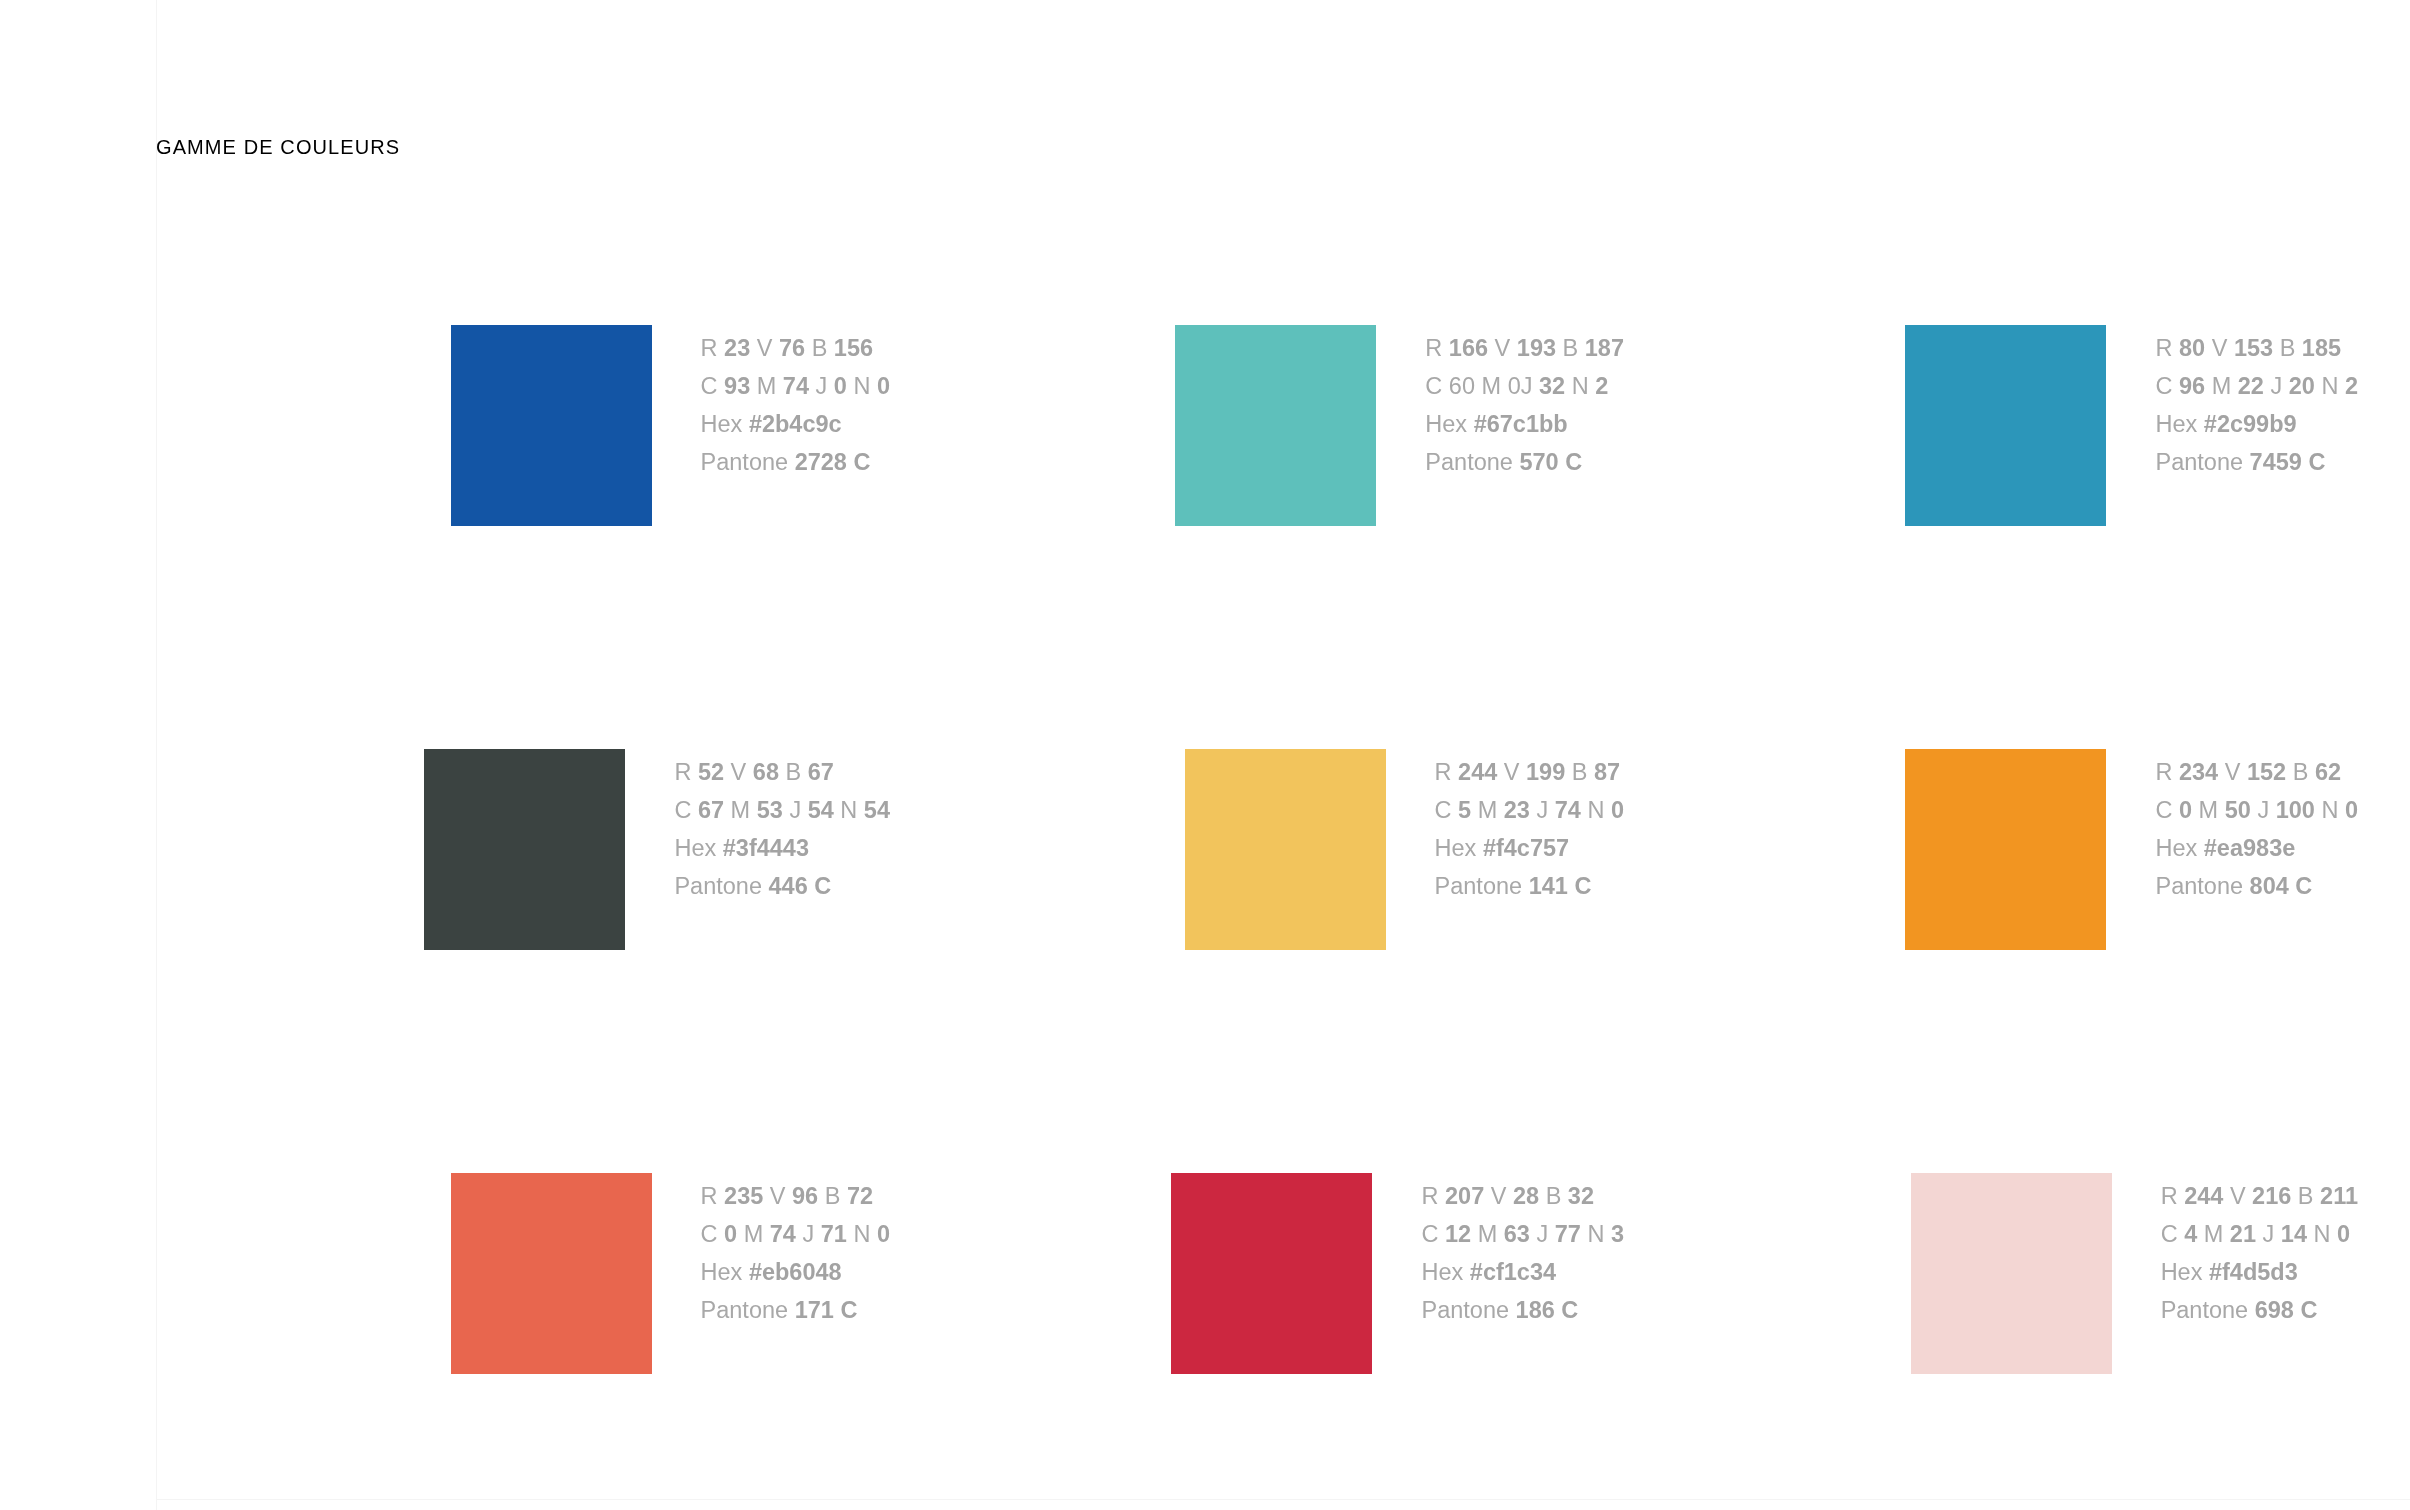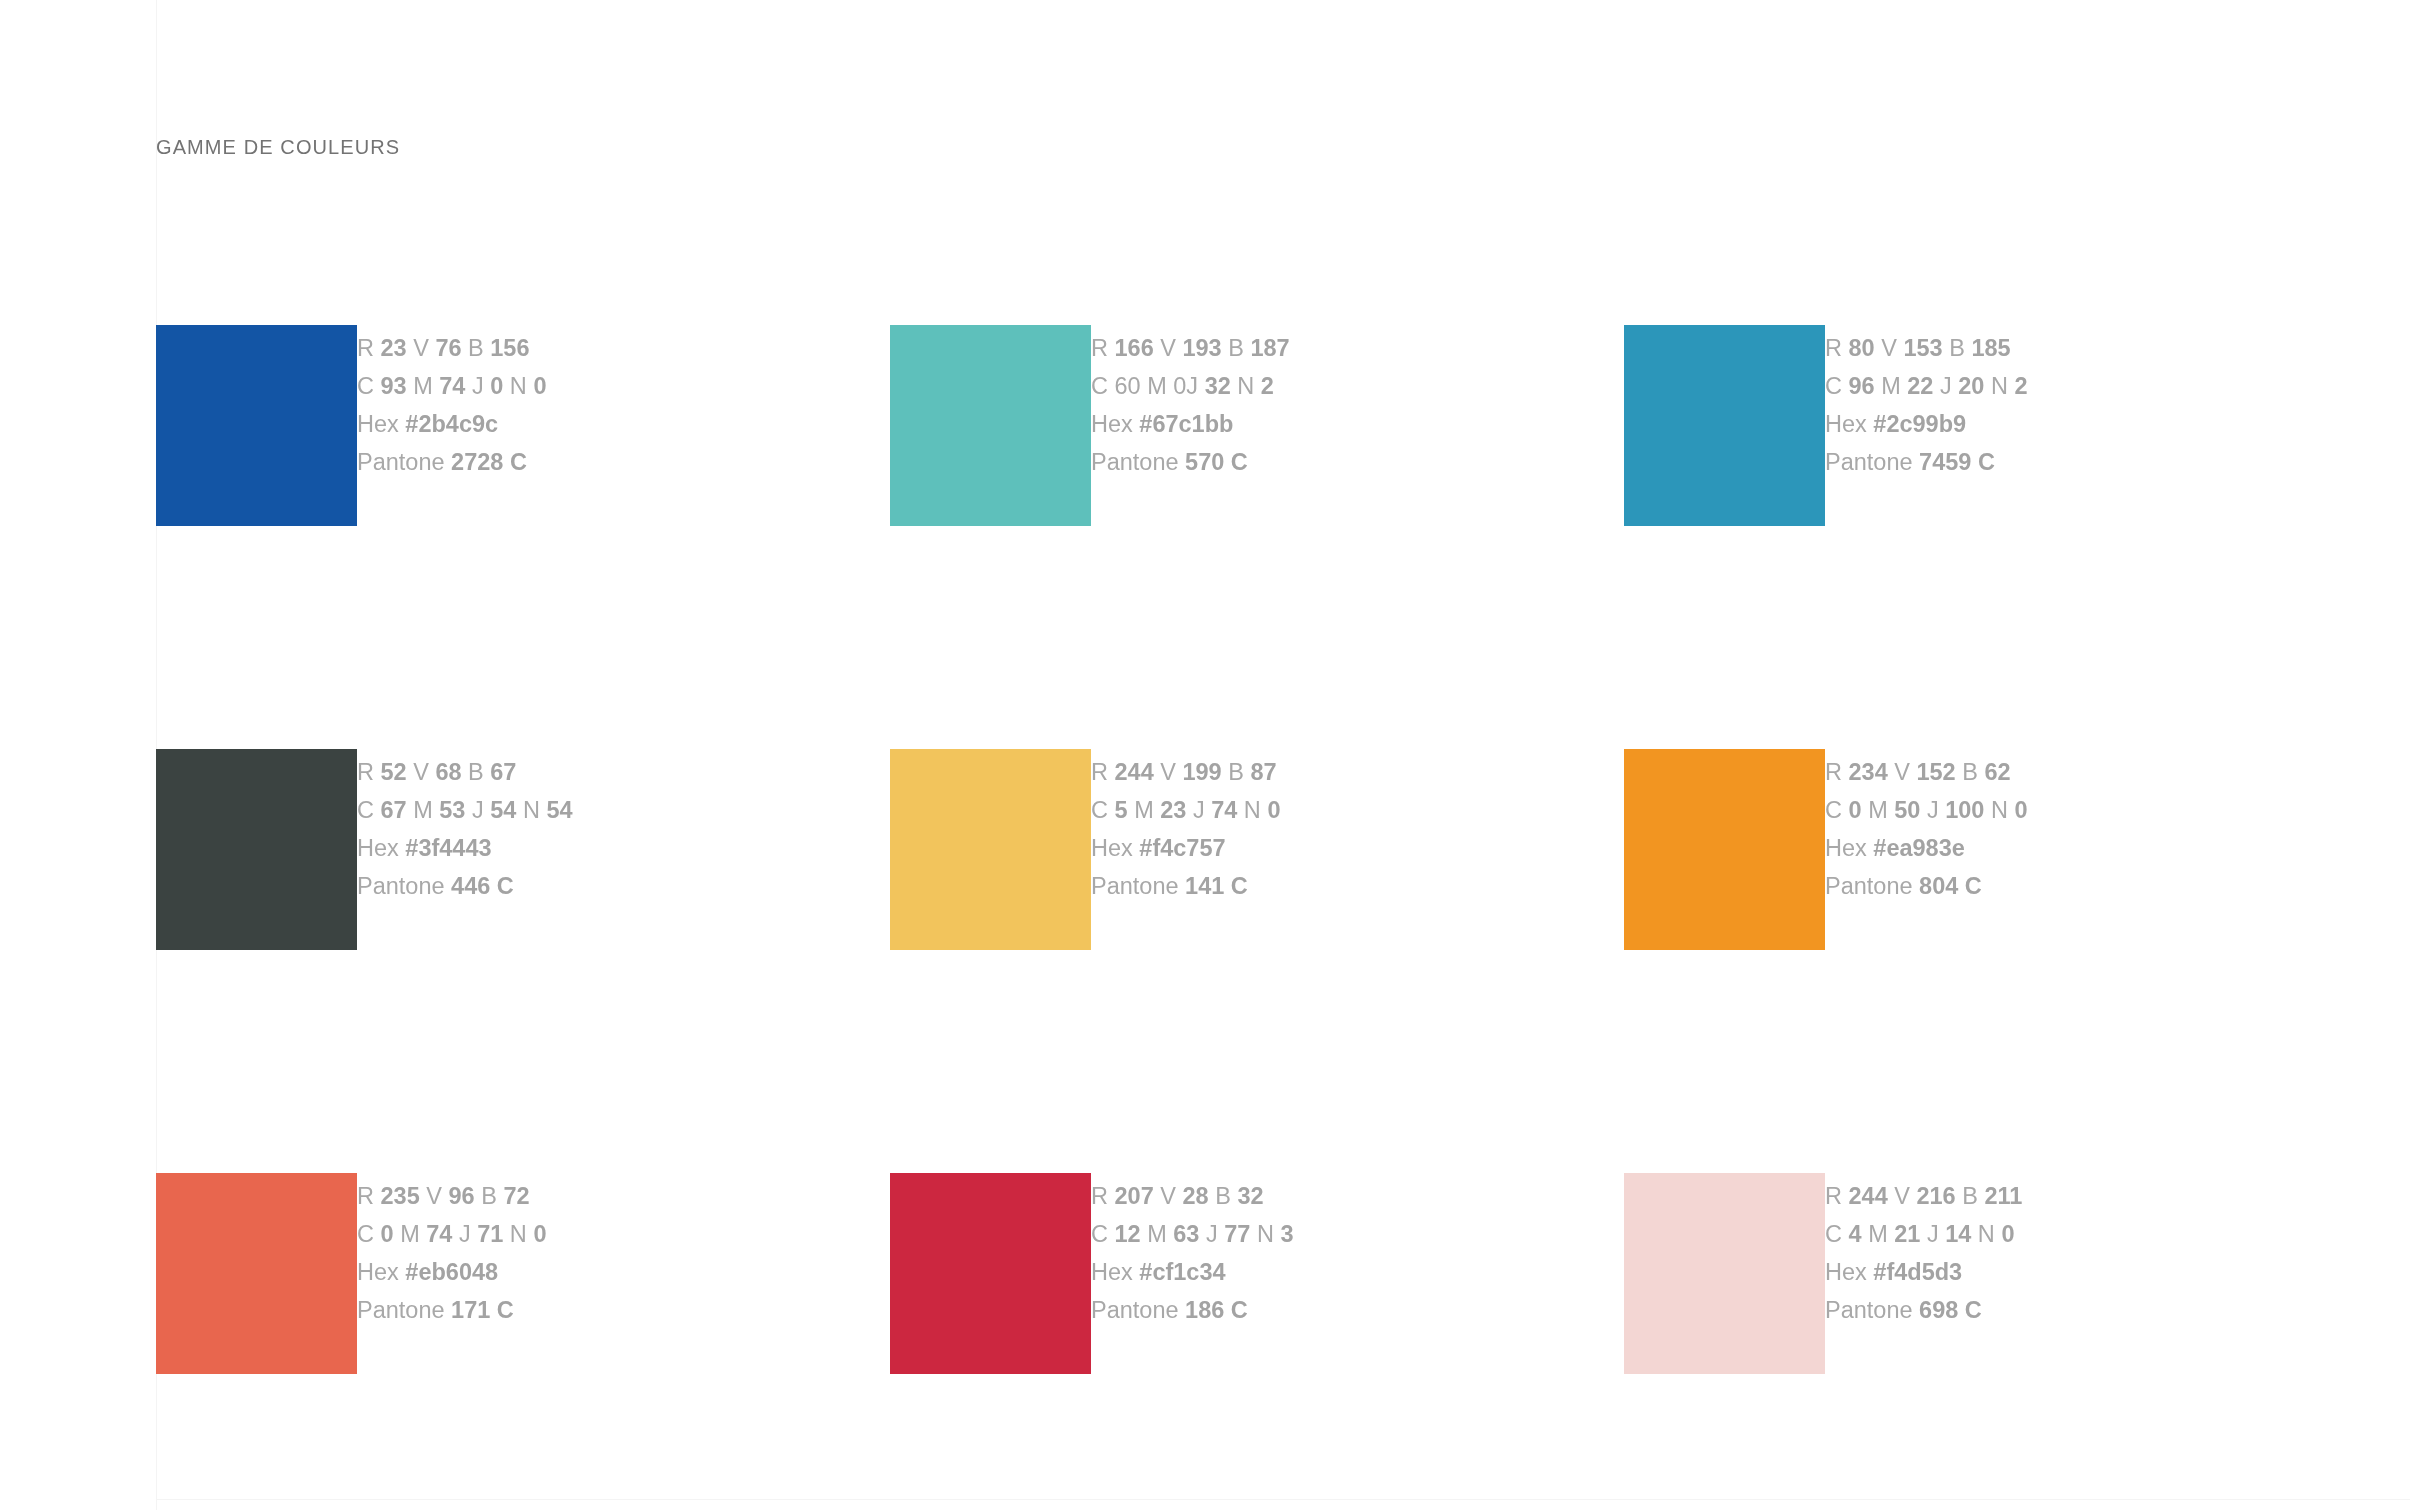--- a/index.html
+++ b/index.html
@@ -34,38 +34,40 @@
     background: #f4f4f4;
   }
 
   .page-title {
     position: absolute;
     left: 156px;
     top: 135px;
     font-size: 20px;
     line-height: 24.5px;
     letter-spacing: 1.1px;
-    color: #737373;
+    color: #000000;
     font-weight: 400;
     white-space: nowrap;
   }
 
   .palette-grid {
     position: absolute;
     left: 156px;
     top: 325px;
     width: 2147px;
     display: grid;
     grid-template-columns: repeat(3, 734px);
     grid-template-rows: repeat(3, 424px);
   }
 
   .swatch-cell {
     display: flex;
     align-items: flex-start;
+    gap: 49px;
+    justify-content: flex-end;
   }
 
   .swatch-chip {
     width: 201px;
     height: 201px;
     flex: 0 0 201px;
   }
 
   .swatch-specs {
     padding-top: 3.8px;

